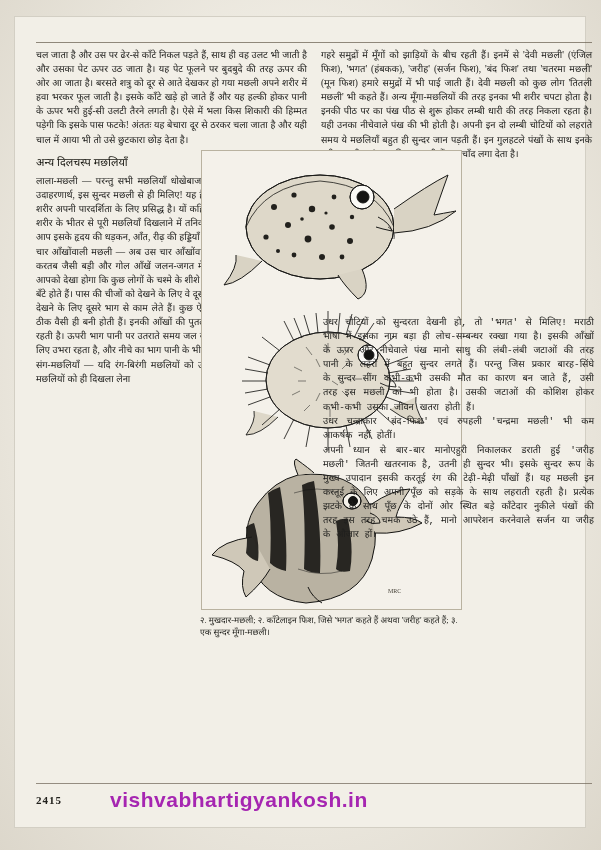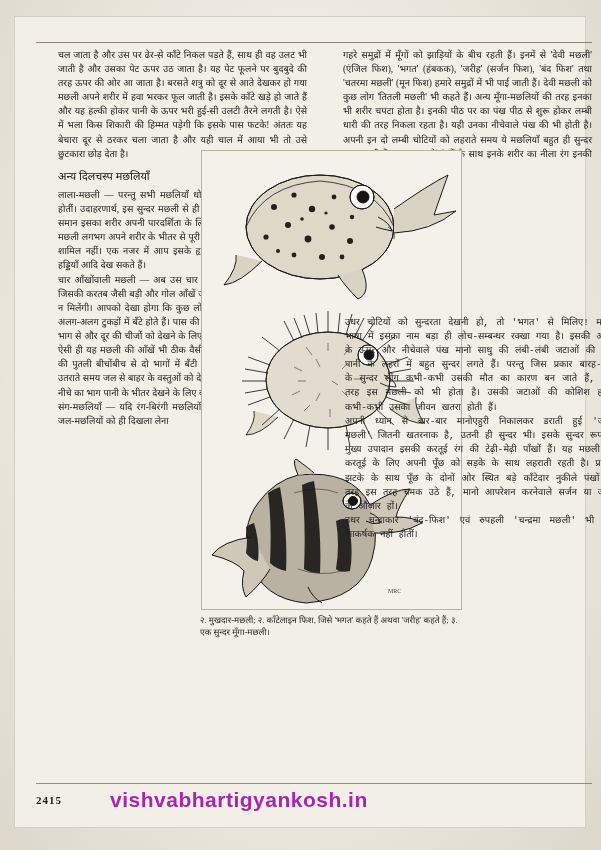--- a/index.html
+++ b/index.html
@@ -66,21 +66,20 @@
     position: relative;
   }
   .txt {
     font-size: 9.4px;
     line-height: 14.1px;
     color: #20201e;
     text-align: justify;
     text-justify: inter-word;
     letter-spacing: 0px;
     word-spacing: 0.3px;
-    margin-left: 22px;
   }
   .txt p {
     margin: 0 0 0.5px 0;
   }
   .heading {
     font-size: 11px;
     line-height: 17px;
     font-weight: normal;
     margin: 7px 0 3px 0;
     color: #16150f;
@@ -289,22 +288,22 @@
           </g>
           <text x="186" y="136" font-family="Liberation Serif, serif" font-size="6" fill="#4a463c">MRC</text>
         </svg>
       </div>
 
       <div class="caption">२. मुखदार-मछली; २. काँटेलाइन फिश, जिसे 'भगत' कहते हैं अथवा 'जरीह' कहते हैं; ३. एक सुन्दर मूँगा-मछली।</div>
     </div>
 
     <div style="position:absolute; left:309px; top:300px; width:271px;font-family:Liberation Mono, monospace;" class="txt">
       <p>उधर चोटियों को सुन्दरता देखनी हो, तो 'भगत' से मिलिए! मराठी भाषा में इसका नाम बड़ा ही लोच-सम्बन्धर रक्खा गया है। इसकी आँखों के ऊपर और नीचेवाले पंख मानो साधु की लंबी-लंबी जटाओं की तरह पानी के लहरों में बहुत सुन्दर लगते हैं। परन्तु जिस प्रकार बारह-सिंघे के सुन्दर सींग कभी-कभी उसकी मौत का कारण बन जाते हैं, उसी तरह इस मछली को भी होता है। उसकी जटाओं की कोशिश होकर कभी-कभी उसका जीवन खतरा होती हैं।</p>
+      <p>उधर चन्द्राकार 'बंद-फिश' एवं रुपहली 'चन्द्रमा मछली' भी कम आकर्षक नहीं होतीं।</p>
       <p>अपनी ध्यान से बार-बार मानोएहुरी निकालकर डराती हुई 'जरीह मछली' जितनी खतरनाक है, उतनी ही सुन्दर भी। इसके सुन्दर रूप के मुख्य उपादान इसकी करतूई रंग की टेढ़ी-मेढ़ी पाँखों हैं। यह मछली इन करतूई के लिए अपनी पूँछ को सड़के के साथ लहराती रहती है। प्रत्येक झटके के साथ पूँछ के दोनों ओर स्थित बड़े काँटेदार नुकीले पंखों की तरह इस तरह चमक उठे हैं, मानो आपरेशन करनेवाले सर्जन या जरीह के औजार हों।</p>
-      <p>उधर चन्द्राकार 'बंद-फिश' एवं रुपहली 'चन्द्रमा मछली' भी कम आकर्षक नहीं होतीं।</p>
     </div>
 
     <div class="footer">
       <div class="pageno">2415</div>
     </div>
 
     <div class="watermark">vishvabhartigyankosh.in</div>
   </div>
 </div>
 

